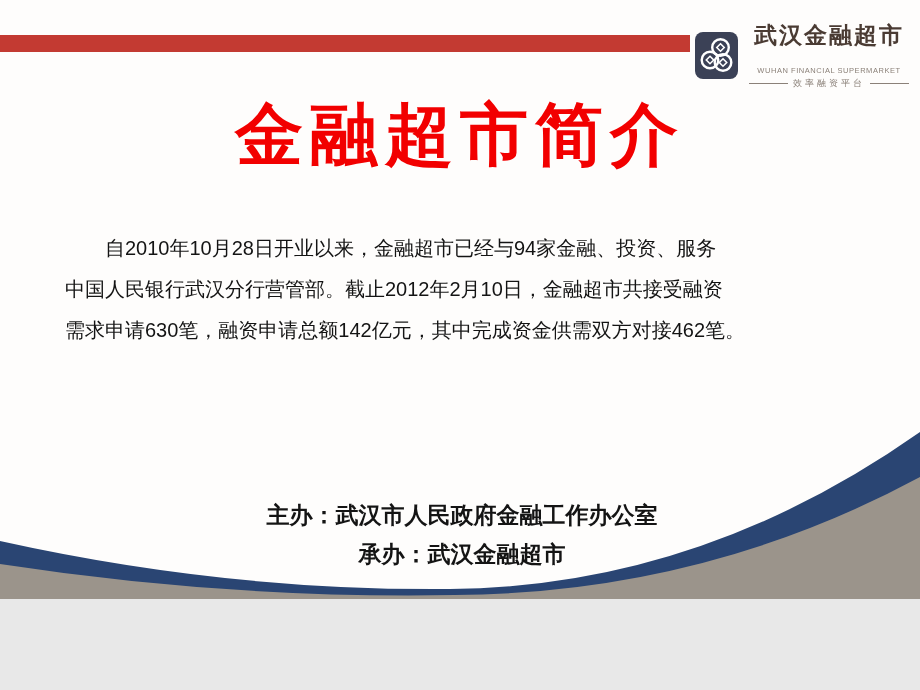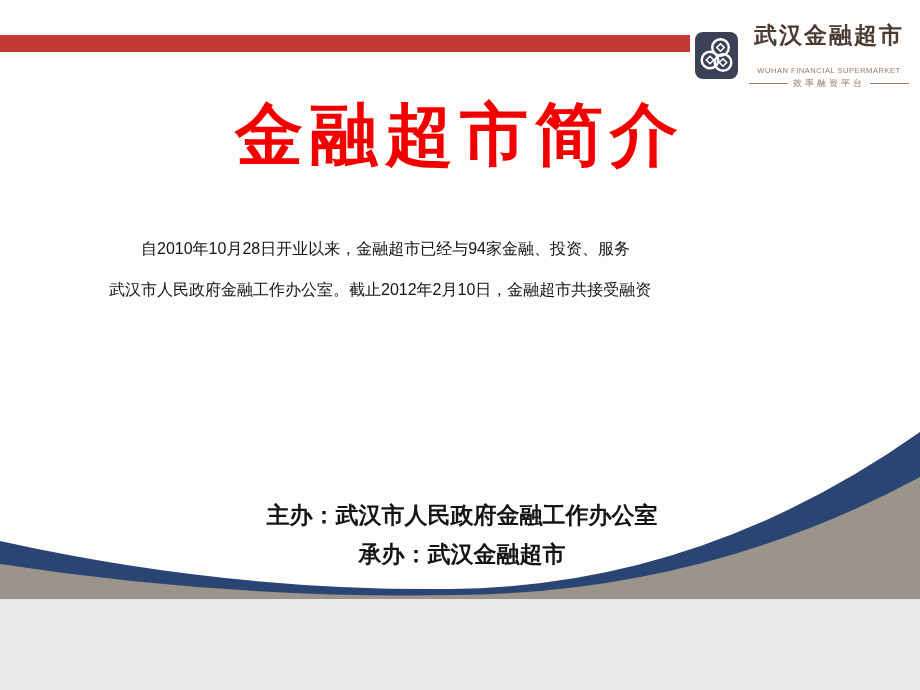--- a/index.html
+++ b/index.html
@@ -87,24 +87,23 @@
     line-height: 60px;
     letter-spacing: 7px;
     color: var(--title_red);
   }
 
   
   .body-text {
     position: absolute;
     left: 65px; top: 228px;
     width: 795px;
-    font-size: 16px;
+    font-size: 20px;
     line-height: 41px;
     color: var(--text_black);
-    margin-left: 44px;
   }
   .body-line { white-space: nowrap; }
   .body-line.indent { text-indent: 2em; }
 
   
   .organizers {
     position: absolute;
     left: 57px; top: 496px;
     width: 810px;
     font-size: 23px;
@@ -154,21 +153,22 @@
         <span class="logo-tagline-text">效率融资平台</span>
         <span class="dash"></span>
       </div>
     </div>
   </div>
 
   <div class="slide-title">金融超市简介</div>
 
   <div class="body-text">
     <div class="body-line indent">自2010年10月28日开业以来，金融超市已经与94家金融、投资、服务</div>
-    <div class="body-line">武汉市人民政府金融工作办公室。截止2012年2月10日，金融超市共接受融资</div>
+    <div class="body-line">中国人民银行武汉分行营管部。截止2012年2月10日，金融超市共接受融资</div>
+    <div class="body-line">需求申请630笔，融资申请总额142亿元，其中完成资金供需双方对接462笔。</div>
   </div>
 
   <div class="organizers">
     <div class="org-line">
       <span>主办：</span><span>武汉市人民政府金融工作办公室</span>
     </div>
     <div class="org-line">
       <span>承办：</span><span>武汉金融超市</span>
     </div>
   </div>

